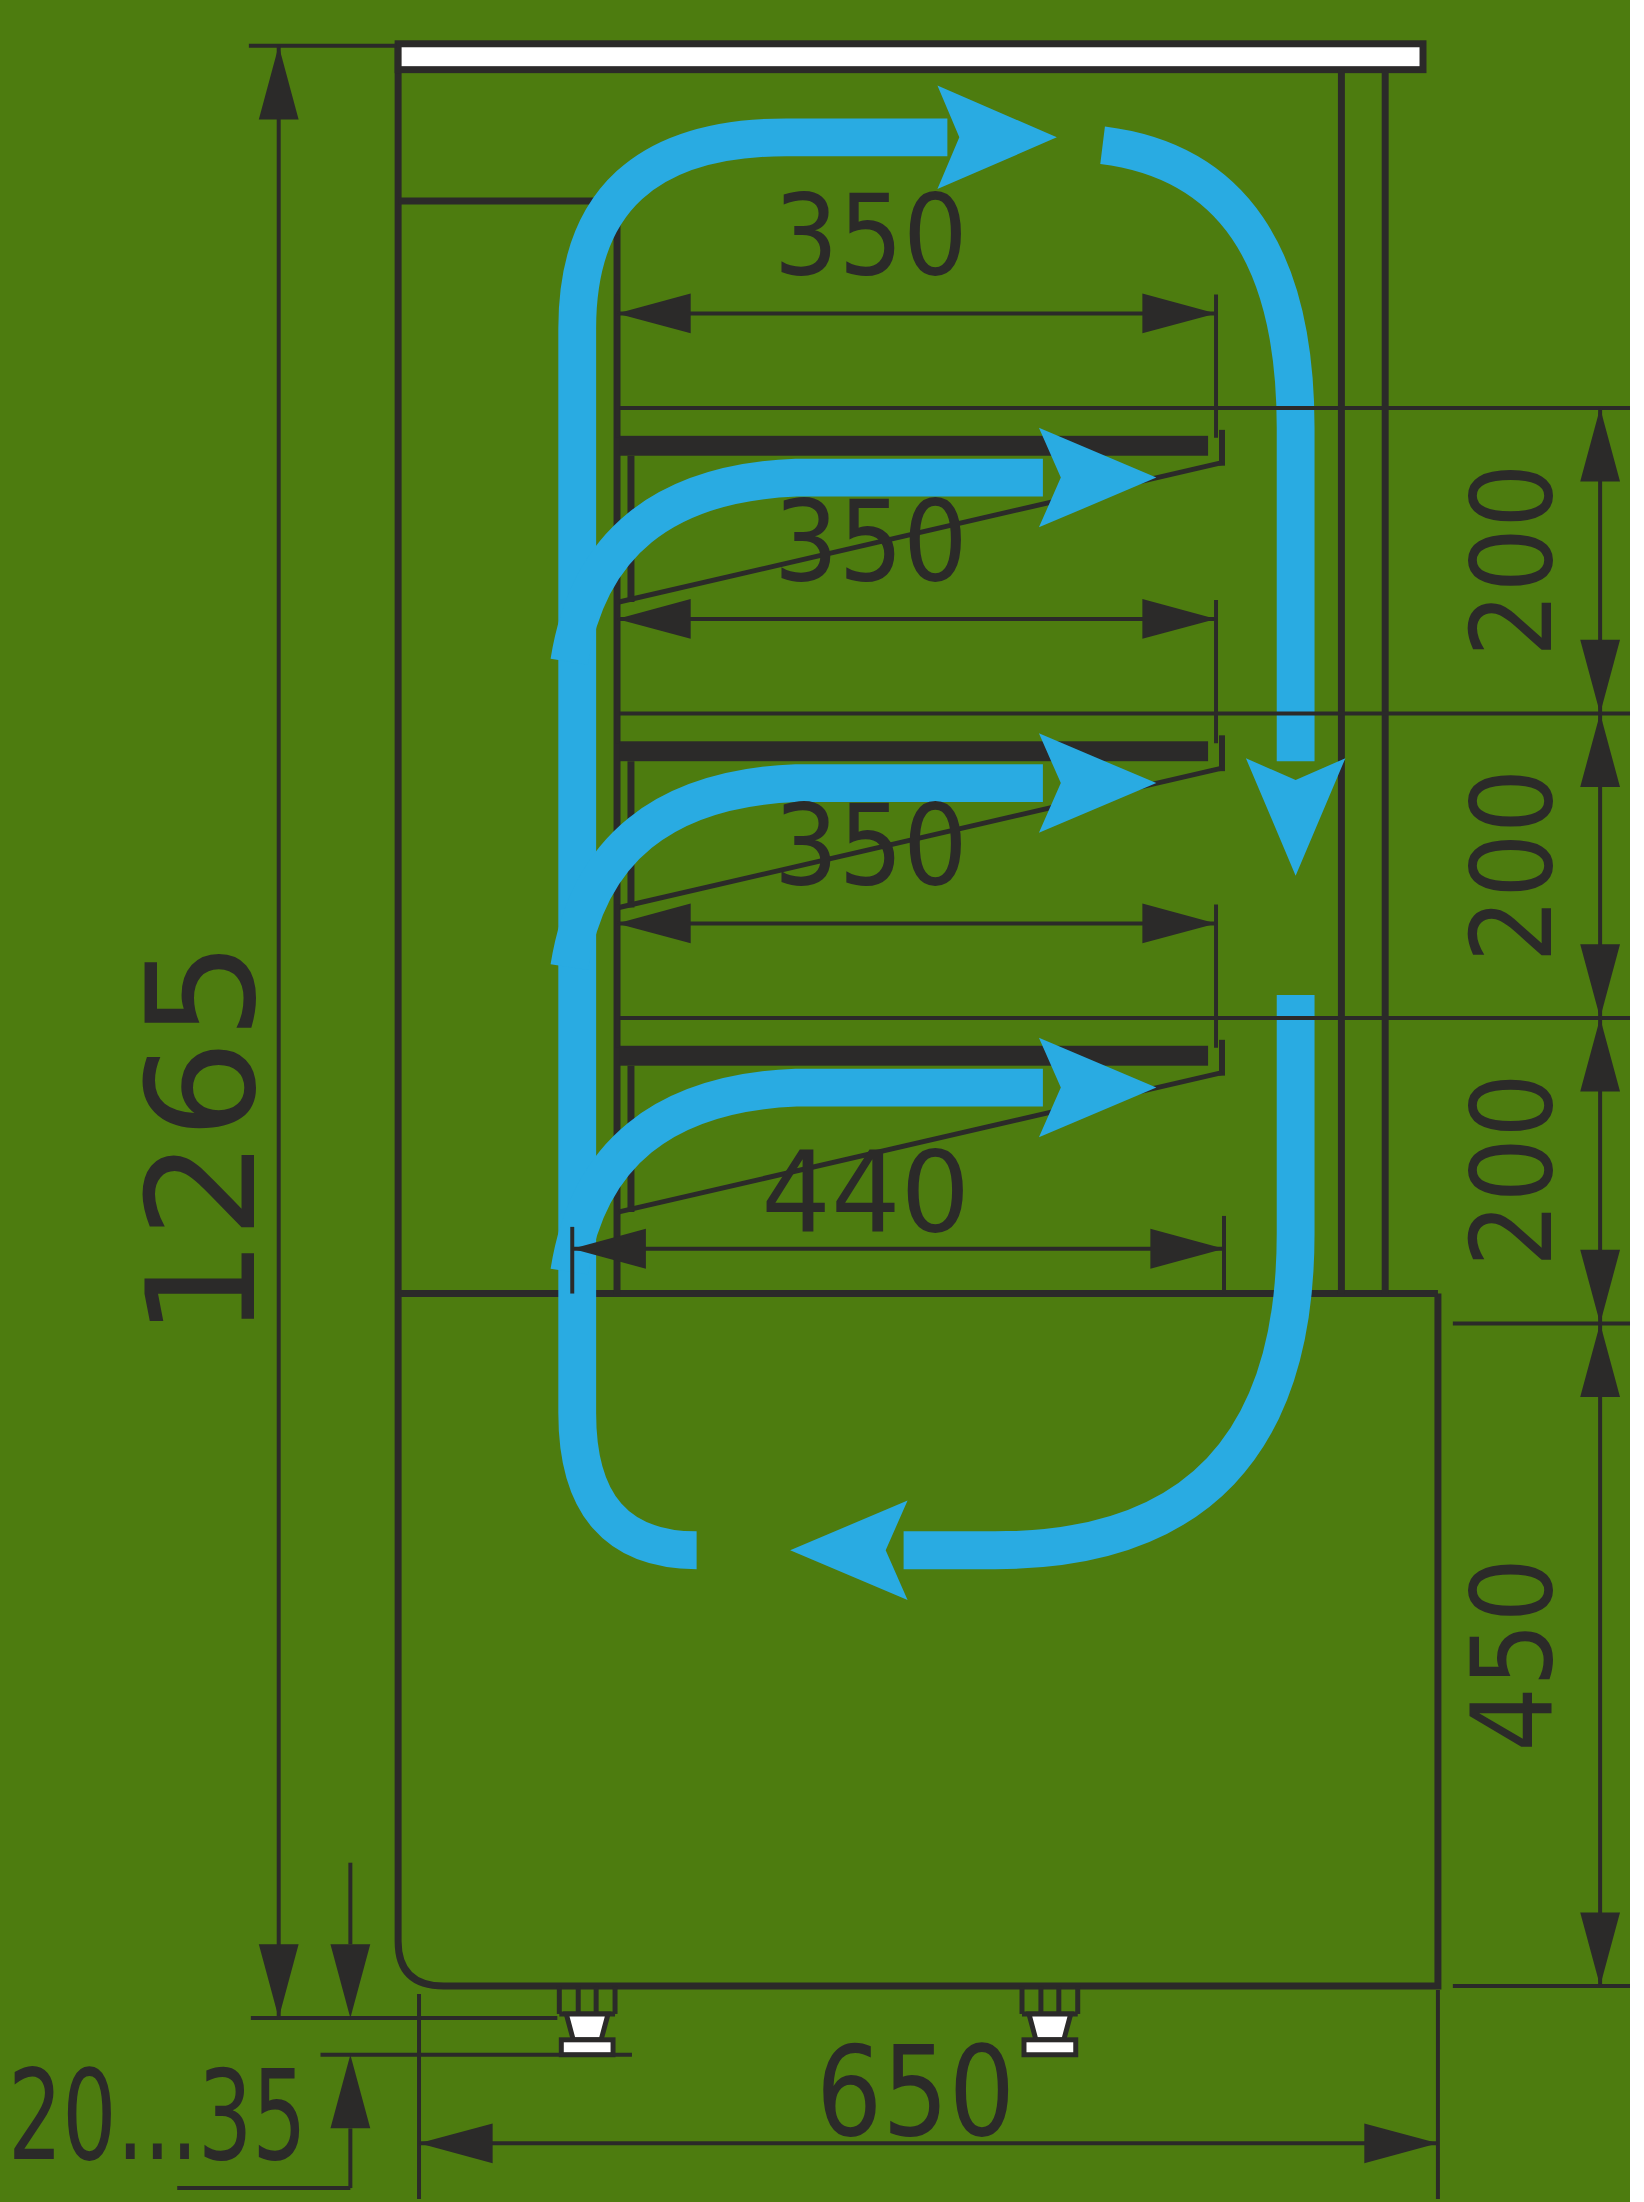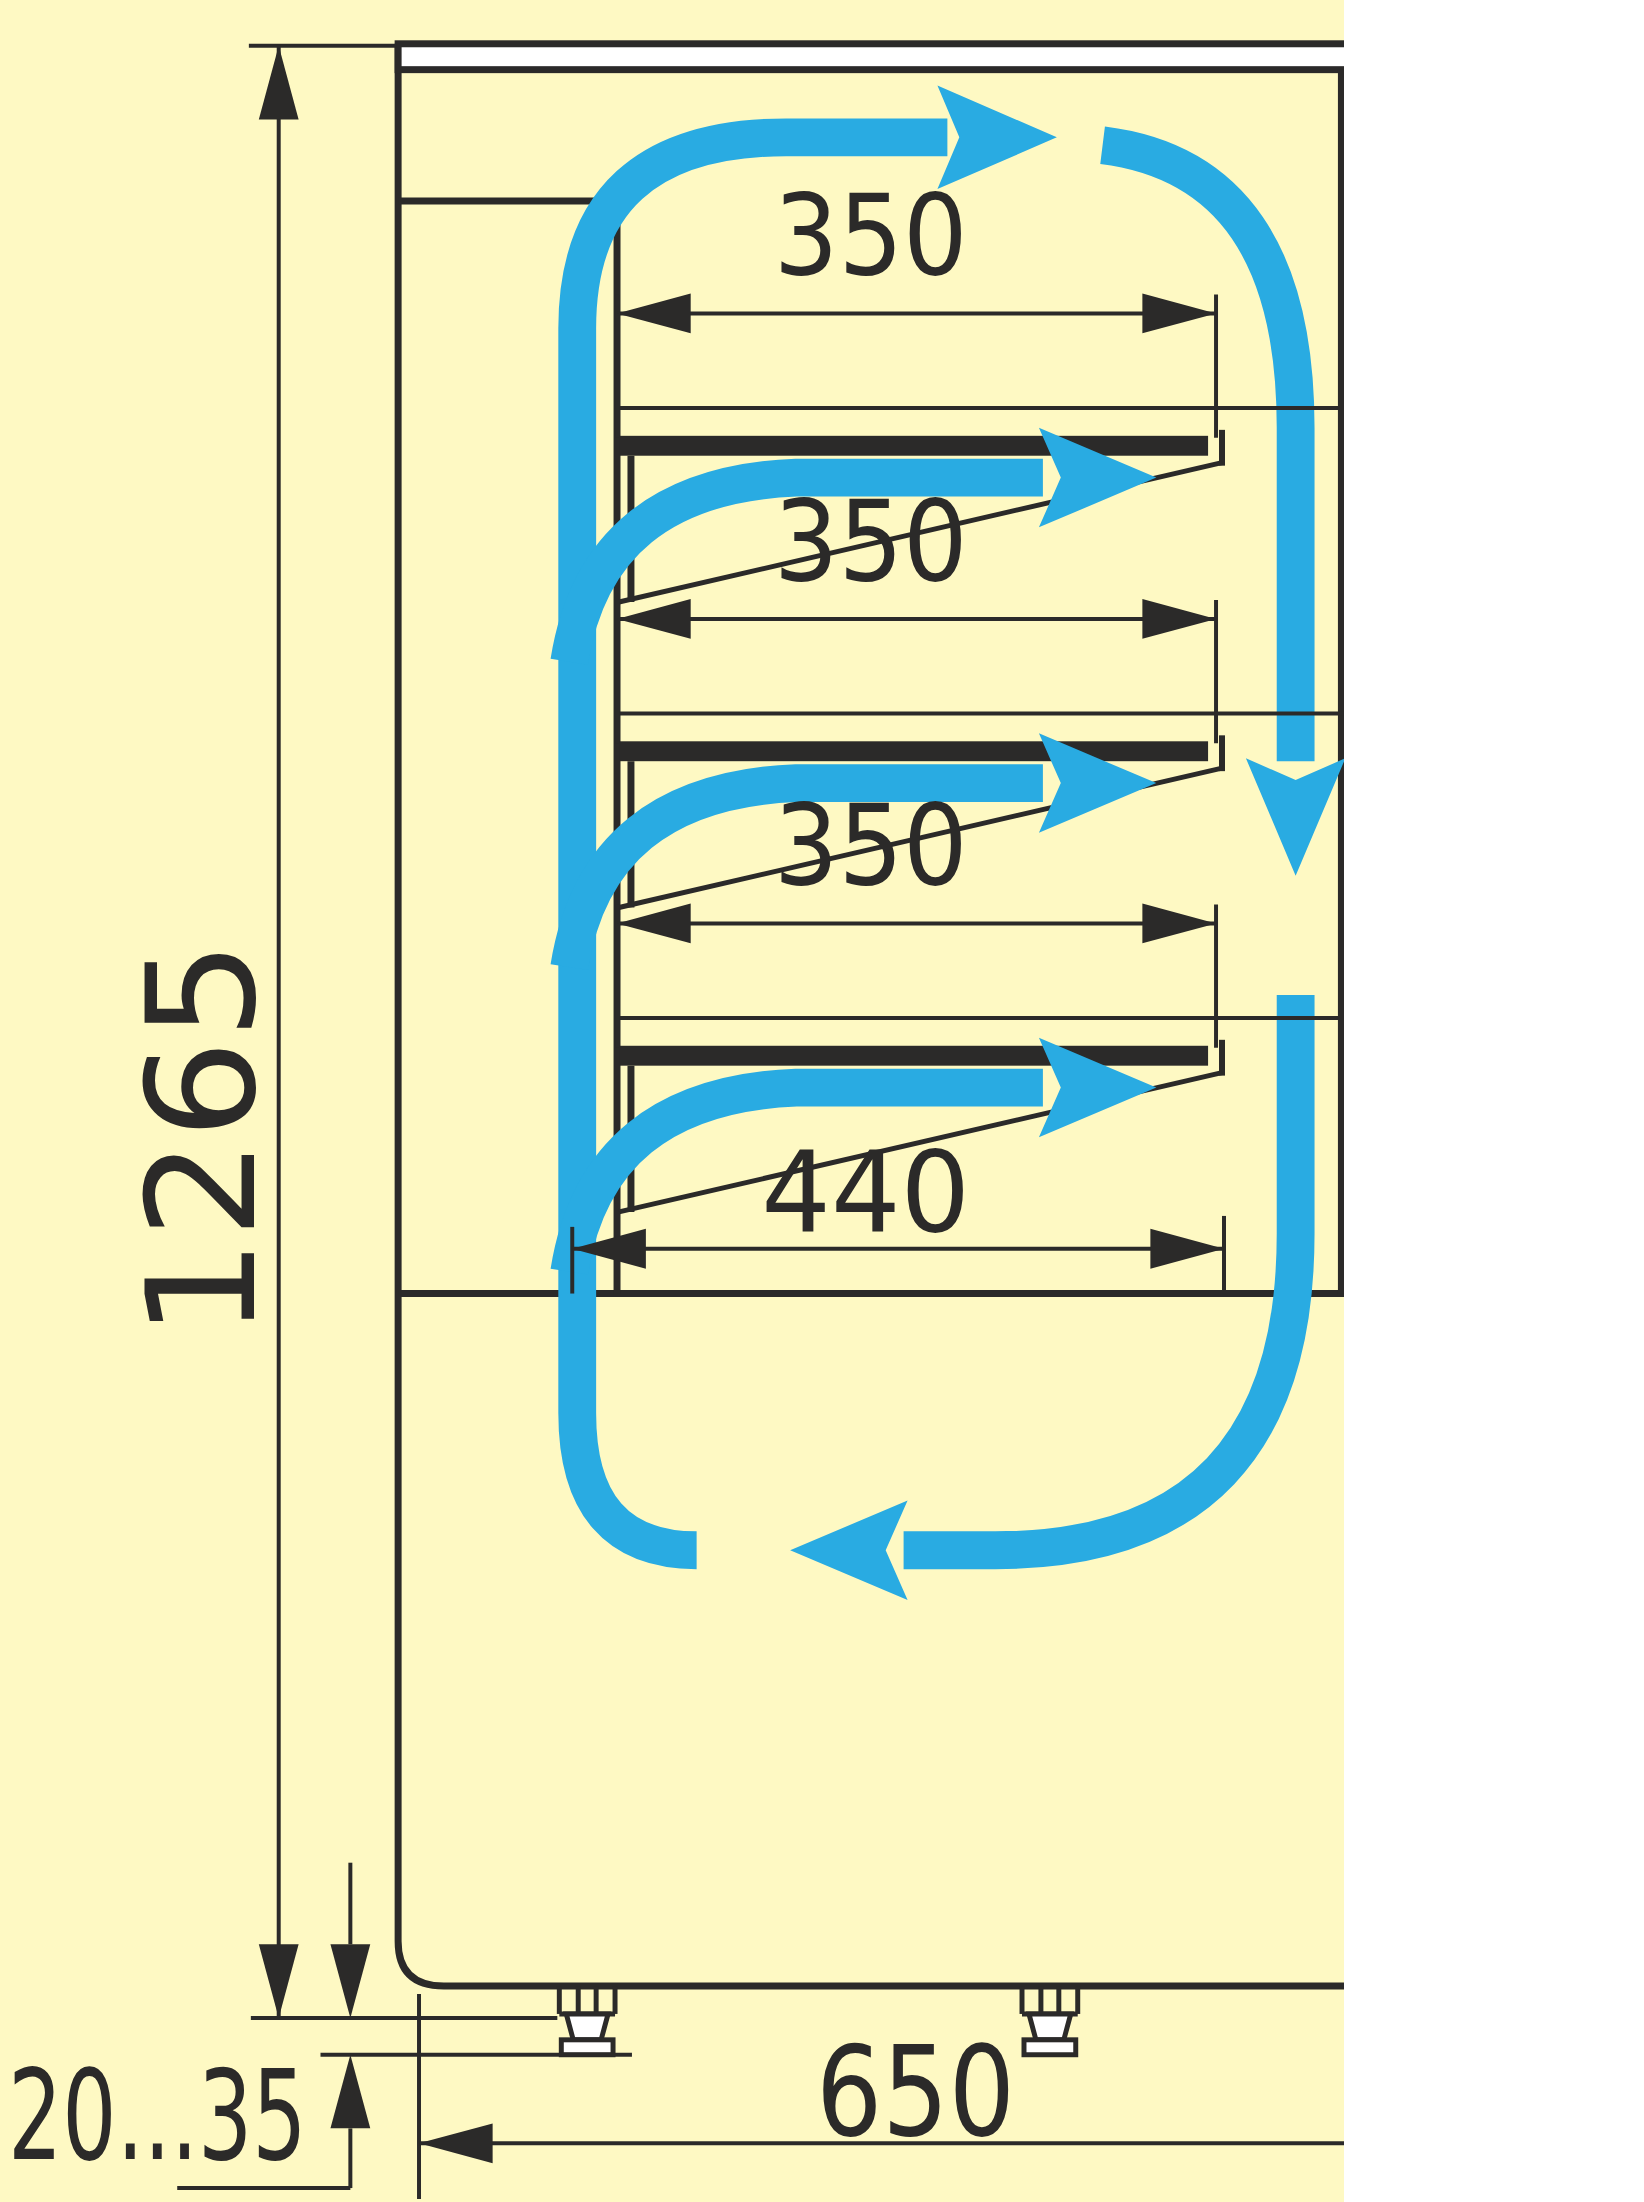--- a/index.html
+++ b/index.html
@@ -1,17 +1,17 @@
 <!DOCTYPE html>
 <html><head>
 <meta charset="utf-8">
 <style>
   html,body{margin:0;padding:0;background:#ffffff;}
   body{font-family:"DejaVu Sans","Liberation Sans",sans-serif;}
-  .page{width:1344px;height:2203px;position:relative;background:#fef9c3;overflow:hidden;}
+  .page{width:1630px;height:2203px;position:relative;background:#4d7c0f;overflow:hidden;}
   svg{display:block;}
   text{font-family:"DejaVu Sans","Liberation Sans",sans-serif;fill:#2B2A29;}
 </style>
 </head>
 <body>
 
 <div class="page">
 <svg width="1645" height="2203" viewBox="0 0 1653 2214">
 
   <g stroke="#2B2A29" fill="none" stroke-width="7">

